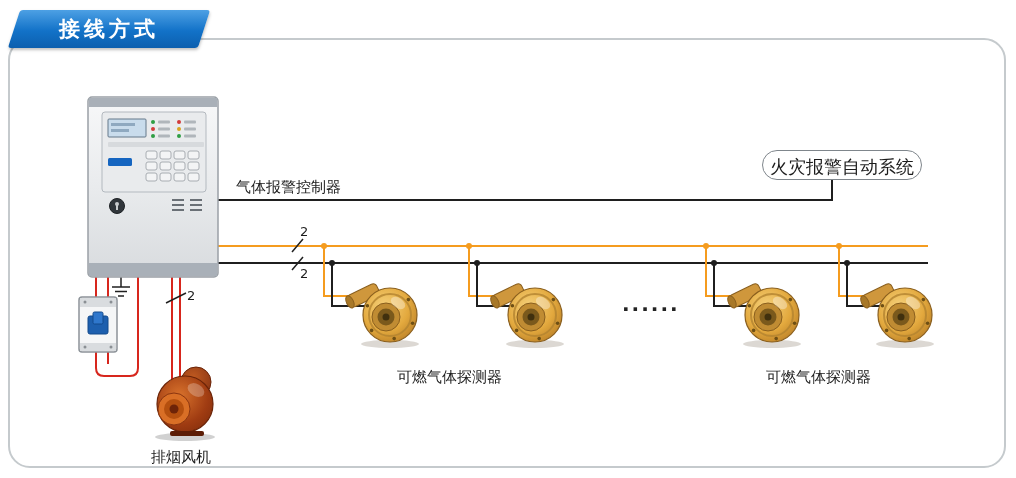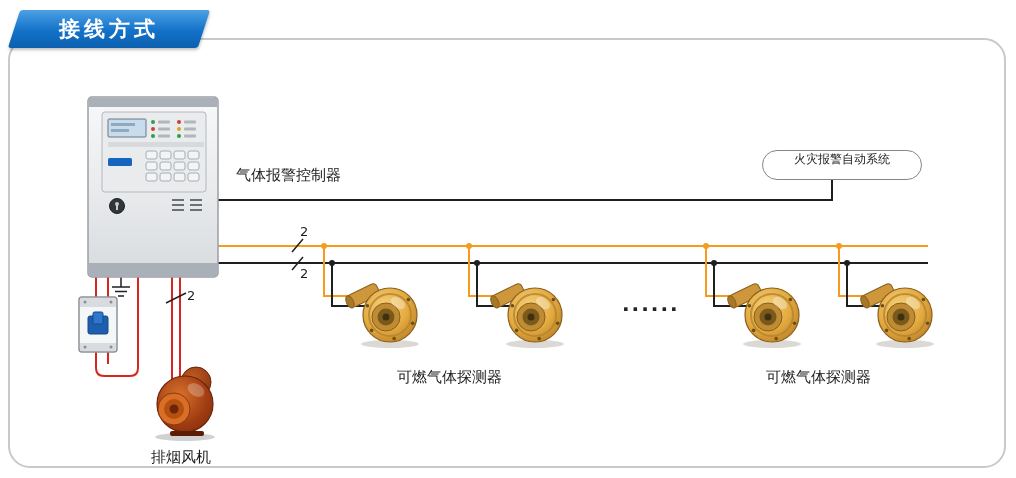--- a/index.html
+++ b/index.html
@@ -19,38 +19,38 @@
     box-shadow:1px 2px 3px rgba(0,0,0,0.25);
     display:flex; align-items:center; justify-content:center; z-index:3;
   }
   .banner .txt {
     transform:skewX(18deg); color:#ffffff; font-size:21px; font-weight:bold; letter-spacing:4px;
   }
 
   svg.diagram { position:absolute; left:0; top:0; z-index:1; }
 
   .label { position:absolute; color:#1c1c1c; font-size:15px; z-index:2; white-space:nowrap; }
-  .lbl-controller { left:236px; top:166px; }
+  .lbl-controller { left:236px; top:178px; }
   .lbl-det-left   { left:397px; top:368px; }
   .lbl-det-right  { left:766px; top:368px; }
   .lbl-fan        { left:151px; top:448px; }
 
   .wire-count { position:absolute; color:#1c1c1c; font-size:13px; z-index:2; }
   .cnt-top    { left:300px; top:224px; }
   .cnt-bottom { left:300px; top:266px; }
   .cnt-fan    { left:187px; top:288px; }
 
   .dots { position:absolute; left:622px; top:292px; font-size:20px; font-weight:bold;
           letter-spacing:2px; color:#222222; z-index:2; }
 
   .fire-box {
     position:absolute; left:762px; top:150px; width:160px; height:30px;
     border:1.5px solid #7f868c; border-radius:15px; background:#ffffff;
-    display:flex; align-items:flex-start; justify-content:center;
-    font-size:12px; color:#1c1c1c; z-index:2; white-space:nowrap;
+    display:flex; align-items:flex-end; justify-content:center;
+    font-size:18px; color:#1c1c1c; z-index:2; white-space:nowrap;
   }
 </style>
 </head>
 <body>
 
 <div class="page">
 
   <div class="frame"></div>
 
   <div class="banner">

